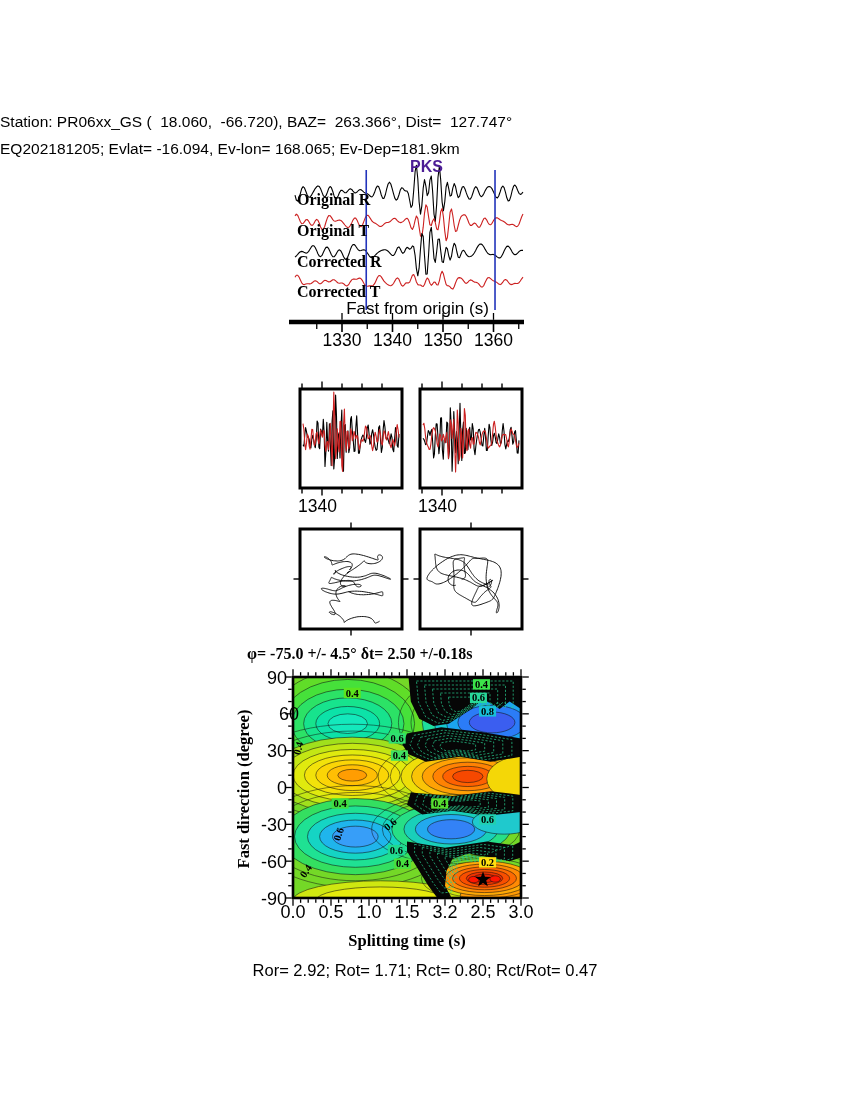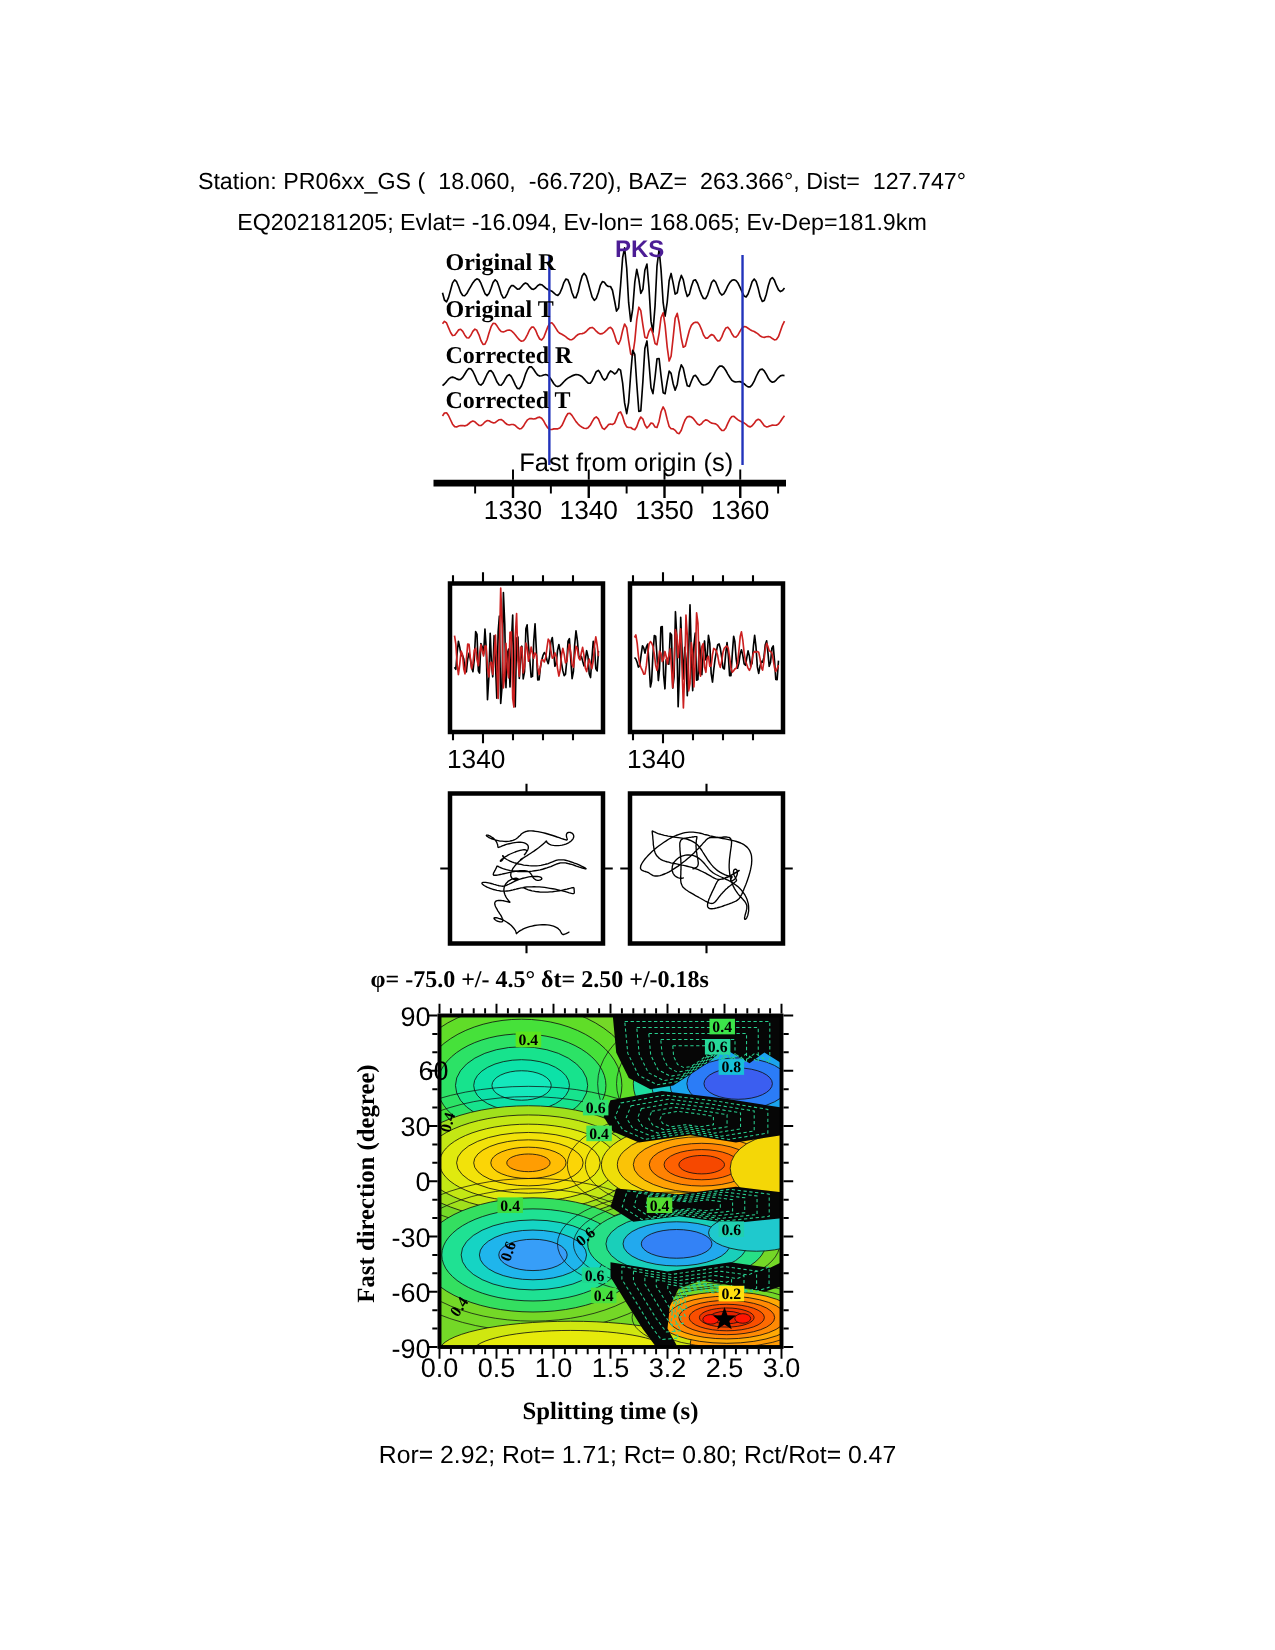--- a/index.html
+++ b/index.html
@@ -1,20 +1,20 @@
 <!DOCTYPE html>
 <html><head>
 <meta charset="utf-8">
 <style>
   html,body{margin:0;padding:0;background:#fff;}
   .page{position:relative;width:850px;height:1100px;background:#ffffff;overflow:hidden;
         font-family:"Liberation Sans",sans-serif;color:#000;}
   .abs{position:absolute;display:block;}
-  .title{left:0;width:776px;text-align:center;font-size:15.5px;white-space:pre;}
-  .tracelab{font-family:"Liberation Serif",serif;font-weight:bold;font-size:16px;}
+  .title{left:0;width:776px;font-size:15.5px;white-space:pre;}
+  .tracelab{font-family:"Liberation Serif",serif;font-weight:bold;font-size:16px;margin-top:24px;}
   .pks{color:#4c1d95;font-size:16px;font-weight:bold;}
   .axlab{font-size:17px;text-align:center;}
   .tick{font-size:17.5px;width:60px;text-align:center;}
   .wlab{font-size:17.5px;}
   .ctitle{font-family:"Liberation Serif",serif;font-weight:bold;font-size:16px;width:320px;text-align:left;}
   .ytick{font-size:18px;width:44px;text-align:right;}
   .xtick{font-size:18px;width:50px;text-align:center;}
   .axislabel{font-family:"Liberation Serif",serif;font-weight:bold;font-size:16.5px;text-align:center;}
   .footer{left:0;width:850px;text-align:center;font-size:16.5px;}
   svg{position:absolute;}

